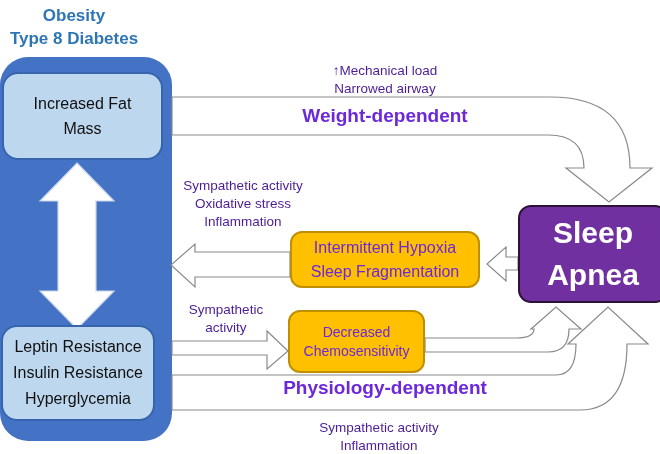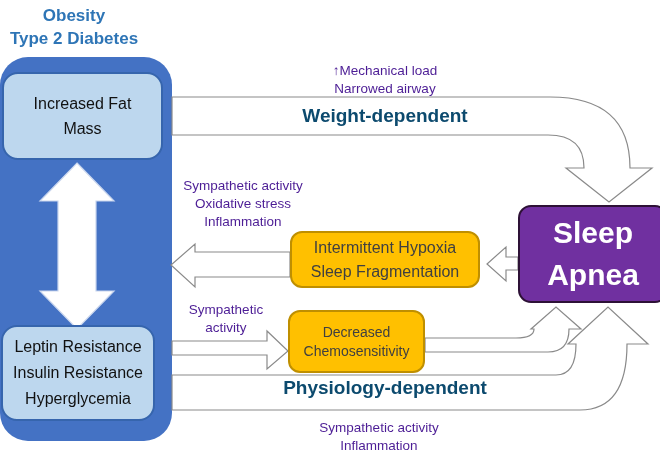--- a/index.html
+++ b/index.html
@@ -18,36 +18,36 @@
               border-radius:28px;z-index:1;}
 
   .light-box{background:#BDD7EE;border:2px solid #3665ad;border-radius:16px;
              display:flex;flex-direction:column;justify-content:center;
              text-align:center;color:#111;}
   .fat-mass{left:2px;top:72px;width:161px;height:88px;font-size:16px;line-height:25px;}
   .metabolic{left:1px;top:325px;width:154px;height:96px;font-size:16px;line-height:26px;}
 
   .orange-box{background:#FFC000;border:2.5px solid #BF8F00;border-radius:12px;
               display:flex;flex-direction:column;justify-content:center;
-              text-align:center;color:#404040;}
+              text-align:center;color:#6d28d9;}
   .hypoxia{left:290px;top:231px;width:190px;height:57px;font-size:16px;line-height:24px;}
   .chemo{left:288px;top:310px;width:137px;height:63px;font-size:14px;line-height:19px;}
 
   .purple-box{left:518px;top:205px;width:150px;height:98px;background:#7030A0;
               border:2px solid #2d1136;border-radius:13px;
               display:flex;flex-direction:column;justify-content:center;
               text-align:center;color:#ffffff;font-weight:bold;font-size:30px;line-height:42px;}
 
   .small-lbl{font-size:13.5px;line-height:18px;text-align:center;color:#4c1d95;}
   .mech-lbl{left:285px;top:62px;width:200px;}
   .feedback-lbl{left:163px;top:177px;width:160px;}
   .chemoin-lbl{left:166px;top:301px;width:120px;}
   .bottomfb-lbl{left:299px;top:419px;width:160px;}
 
-  .pathway-lbl{font-weight:bold;font-size:19px;text-align:center;color:#0c4a6e;}
+  .pathway-lbl{font-weight:bold;font-size:19px;text-align:center;color:#6d28d9;}
   .weight-lbl{left:255px;top:105px;width:260px;}
   .phys-lbl{left:255px;top:377px;width:260px;}
 </style>
 </head>
 <body>
 
 <div class="stage">
 
   <div class="abs blue-panel"></div>
 
@@ -65,21 +65,21 @@
       <path d="M172,375 H556 Q576,375 576,344 L568,344 L608,307 L648,344 L627,344 Q627,410 580,410 H172 Z"></path>
 
       <path d="M425,338 H516 Q534,338 534,329 L531,329 L556,307 L581,329 L569,329 Q569,352 548,352 H425 Z"></path>
 
       <polygon fill="#ffffff" stroke="#c9d6ee" points="77,163 114,201 96,201 96,291 114,291 77,329 40,291 58,291 58,201 40,201"></polygon>
     </g>
   </svg>
 
   <div class="abs title">
     <span class="line">Obesity</span>
-    <span class="line">Type 2 Diabetes</span>
+    <span class="line">Type 8 Diabetes</span>
   </div>
 
   <div class="abs light-box fat-mass">
     <span class="line">Increased Fat</span>
     <span class="line">Mass</span>
   </div>
 
   <div class="abs light-box metabolic">
     <span class="line">Leptin Resistance</span>
     <span class="line">Insulin Resistance</span>

